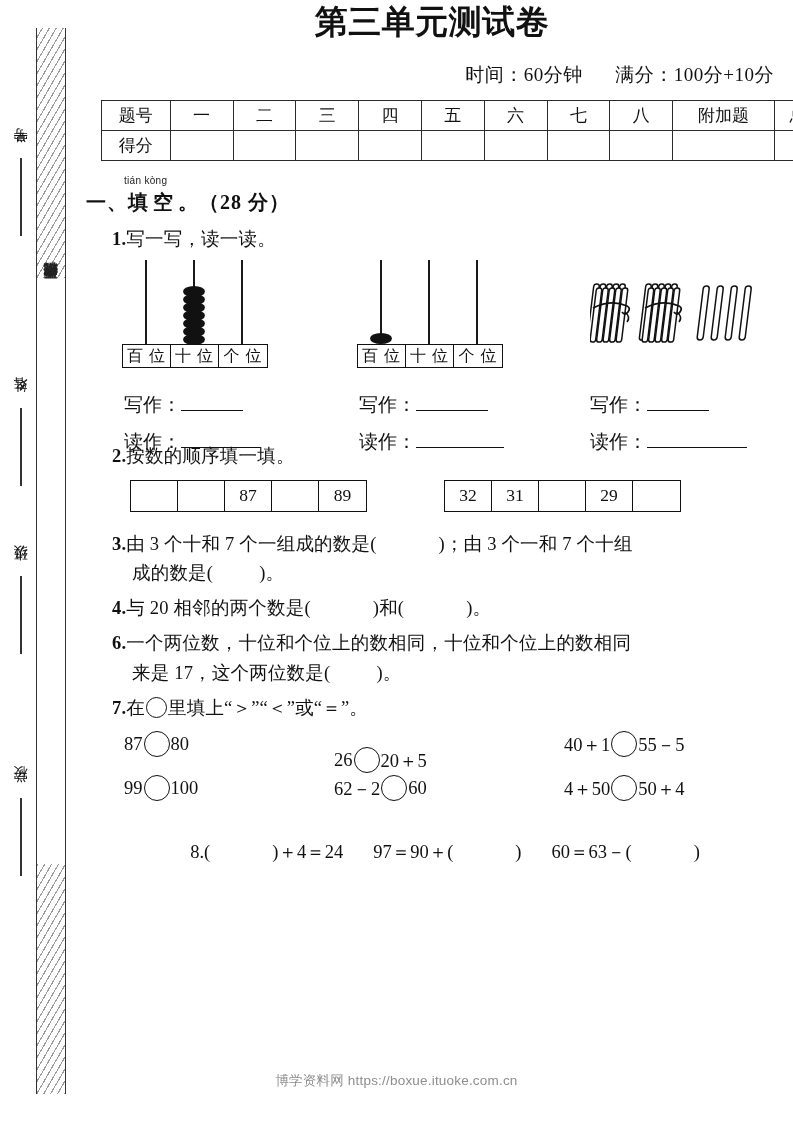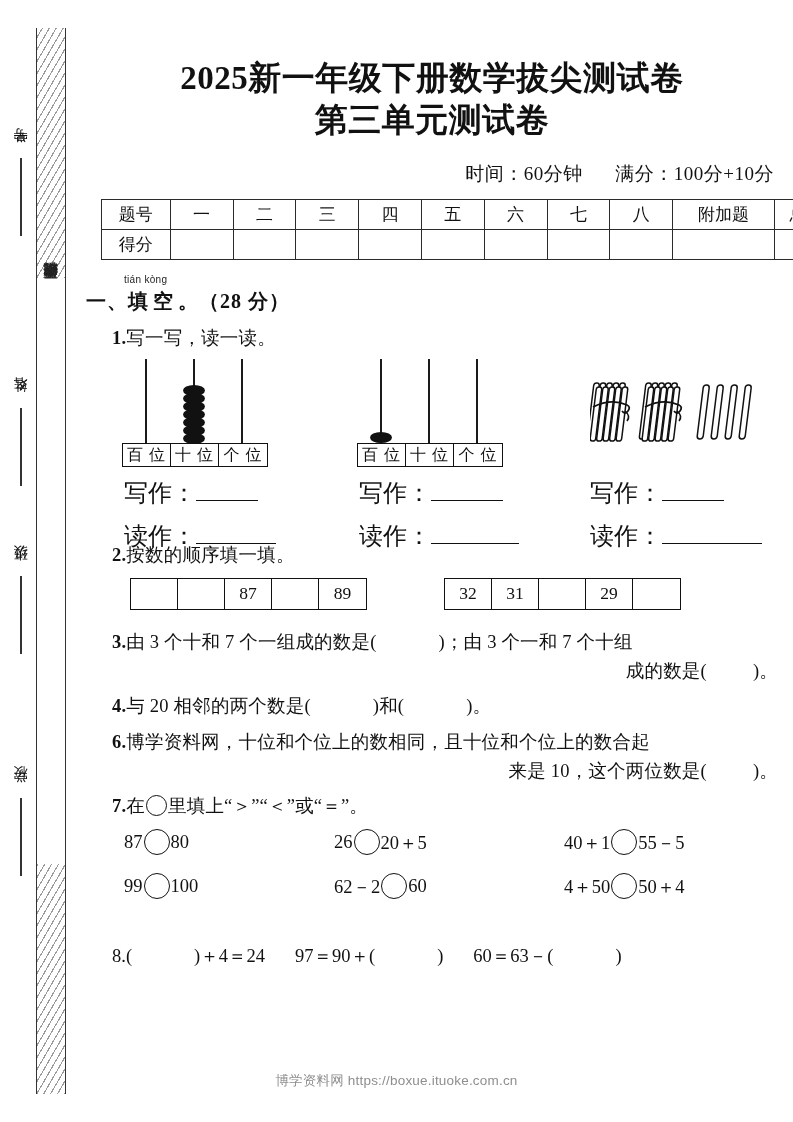--- a/index.html
+++ b/index.html
@@ -154,21 +154,21 @@
   #section-one-text .sp { letter-spacing: 5px; }
 
   
   .q {
     font-size: 18.5px;
     line-height: 1.58;
     letter-spacing: 0.2px;
     margin-left: 26px;
   }
   .q .qn { font-weight: bold; }
-  .q-indent { margin-left: 20px; text-align: right; }
+  .q-indent { margin-left: 20px; }
   .paren-gap { display: inline-block; width: 62px; }
   .paren-gap-sm { display: inline-block; width: 46px; }
 
   
   #q1-label { margin-top: 4px; }
   #q1-figs {
     position: relative;
     height: 180px;
     margin-top: 6px;
     margin-left: 26px;
@@ -204,21 +204,21 @@
     border-right: 1.6px solid #111;
     font-weight: 500;
     letter-spacing: 1px;
   }
   .placebox span:last-child { border-right: none; }
 
   
   #sticks { position: absolute; }
 
   
-  .wr-group { position: absolute; font-size: 24px; }
+  .wr-group { position: absolute; font-size: 19px; margin-top: 14px; }
   .wr-row { white-space: nowrap; margin-bottom: 11px; }
   .wr-line {
     display: inline-block;
     border-bottom: 1.6px solid #111;
     height: 15px;
     vertical-align: baseline;
   }
 
   
   #q2-strips {
@@ -261,21 +261,21 @@
   .q7-circle-inline {
     display: inline-block;
     width: 21px; height: 21px;
     border: 1.7px solid #111;
     border-radius: 50%;
     vertical-align: -4px;
     margin: 0 1px;
   }
 
   
-  #q8 { margin-top: 26px; margin-left: 26px; font-size: 18.5px; white-space: nowrap; }
+  #q8 { margin-top: 20px; margin-left: 26px; font-size: 18.5px; white-space: nowrap; text-align: center; }
   #q8 .sp-lg { display: inline-block; width: 30px; }
 
   
   #footer-mark {
     position: absolute;
     left: 0; right: 0;
     top: 1072px;
     text-align: center;
     font-family: "Liberation Sans", "DejaVu Sans", sans-serif;
     font-size: 13.5px;
@@ -313,21 +313,20 @@
 
     <div class="info-item" style="top:640px;">
       <div class="info-label">学校</div>
       <div class="info-rule" style="height:78px;"></div>
     </div>
 
   </div>
 
   <div id="content">
 
-    <div class="title-line" id="title-1">2025新一年级下册数学拔尖测试卷</div>
     <div class="title-line" id="title-2">第三单元测试卷</div>
 
     <div id="meta-line">
       <span>时间：60分钟</span>
       <span class="gap"></span>
       <span>满分：100分+10分</span>
     </div>
 
     <table id="score-table">
       <tbody>
@@ -509,38 +508,38 @@
         <span>成的数是(</span><span class="paren-gap-sm"></span><span>)。</span>
       </div>
     </div>
 
     <div class="q" style="margin-top:6px;">
       <span class="qn">4.</span><span>与 20 相邻的两个数是(</span><span class="paren-gap"></span><span>)和(</span><span class="paren-gap"></span><span>)。</span>
     </div>
 
 
     <div class="q" style="margin-top:6px;">
-      <span class="qn">6.</span><span>博学资料网，十位和个位上的数相同，且十位和个位上的数合起</span>
+      <span class="qn">6.</span><span>一个两位数，十位和个位上的数相同，十位和个位上的数相同</span>
       <div class="q-indent">
-        <span>来是 10，这个两位数是(</span><span class="paren-gap-sm"></span><span>)。</span>
+        <span>来是 17，这个两位数是(</span><span class="paren-gap-sm"></span><span>)。</span>
       </div>
     </div>
 
     <div class="q" style="margin-top:6px;">
       <span class="qn">7.</span><span>在</span><span class="q7-circle-inline"></span><span>里填上“＞”“＜”或“＝”。</span>
     </div>
 
     <div id="q7-rows">
 
       <div class="cmp" style="left:12px; top:0;">
         <span>87</span>
         <span class="circle"></span>
         <span>80</span>
       </div>
-      <div class="cmp" style="left:222px; top:0;">
+      <div class="cmp" style="left:222px; top:16px;">
         <span>26</span>
         <span class="circle"></span>
         <span>20＋5</span>
       </div>
       <div class="cmp" style="left:452px; top:0;">
         <span>40＋1</span>
         <span class="circle"></span>
         <span>55－5</span>
       </div>
 

